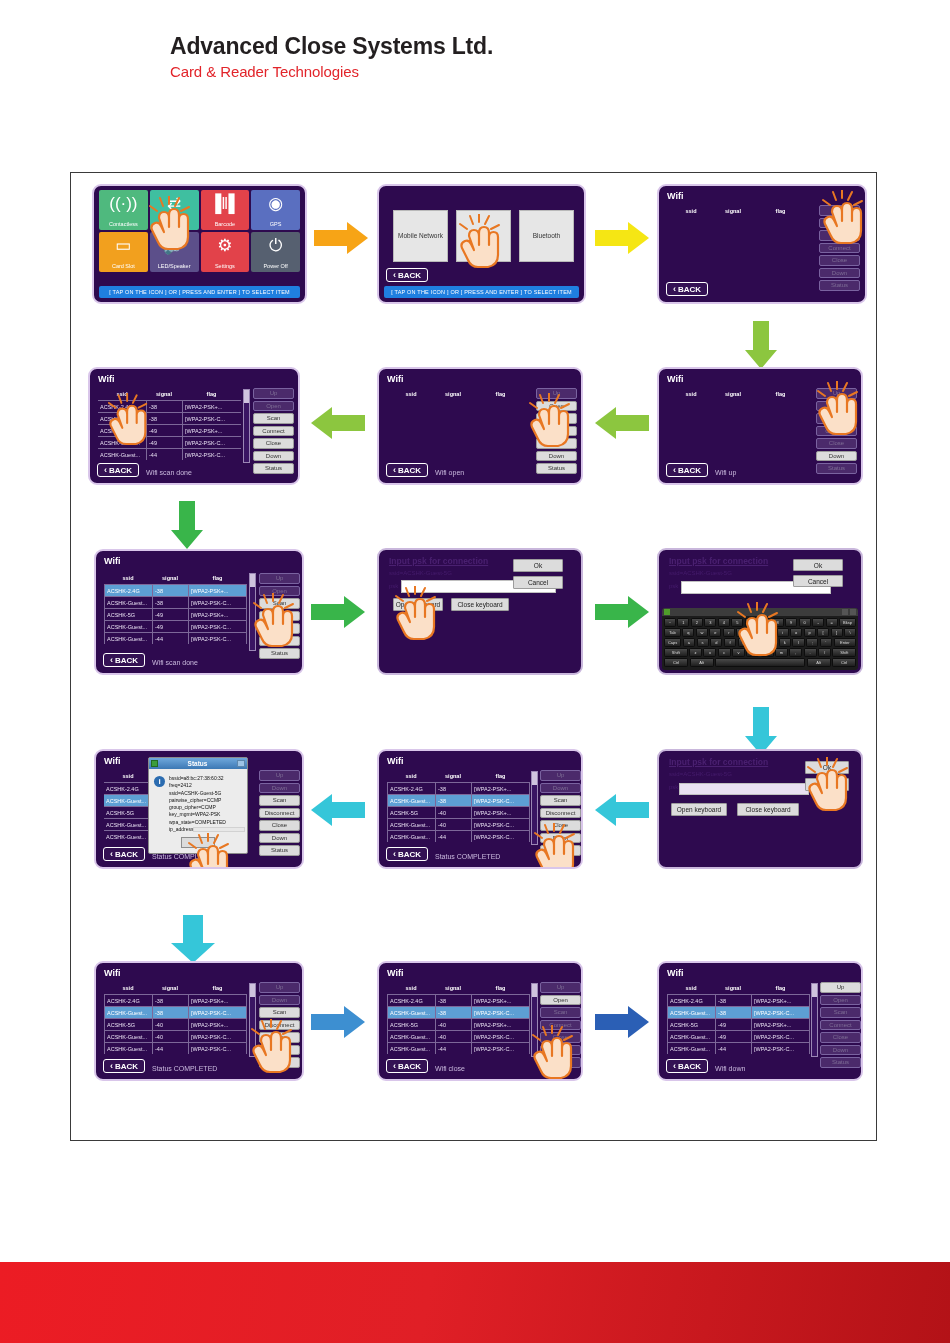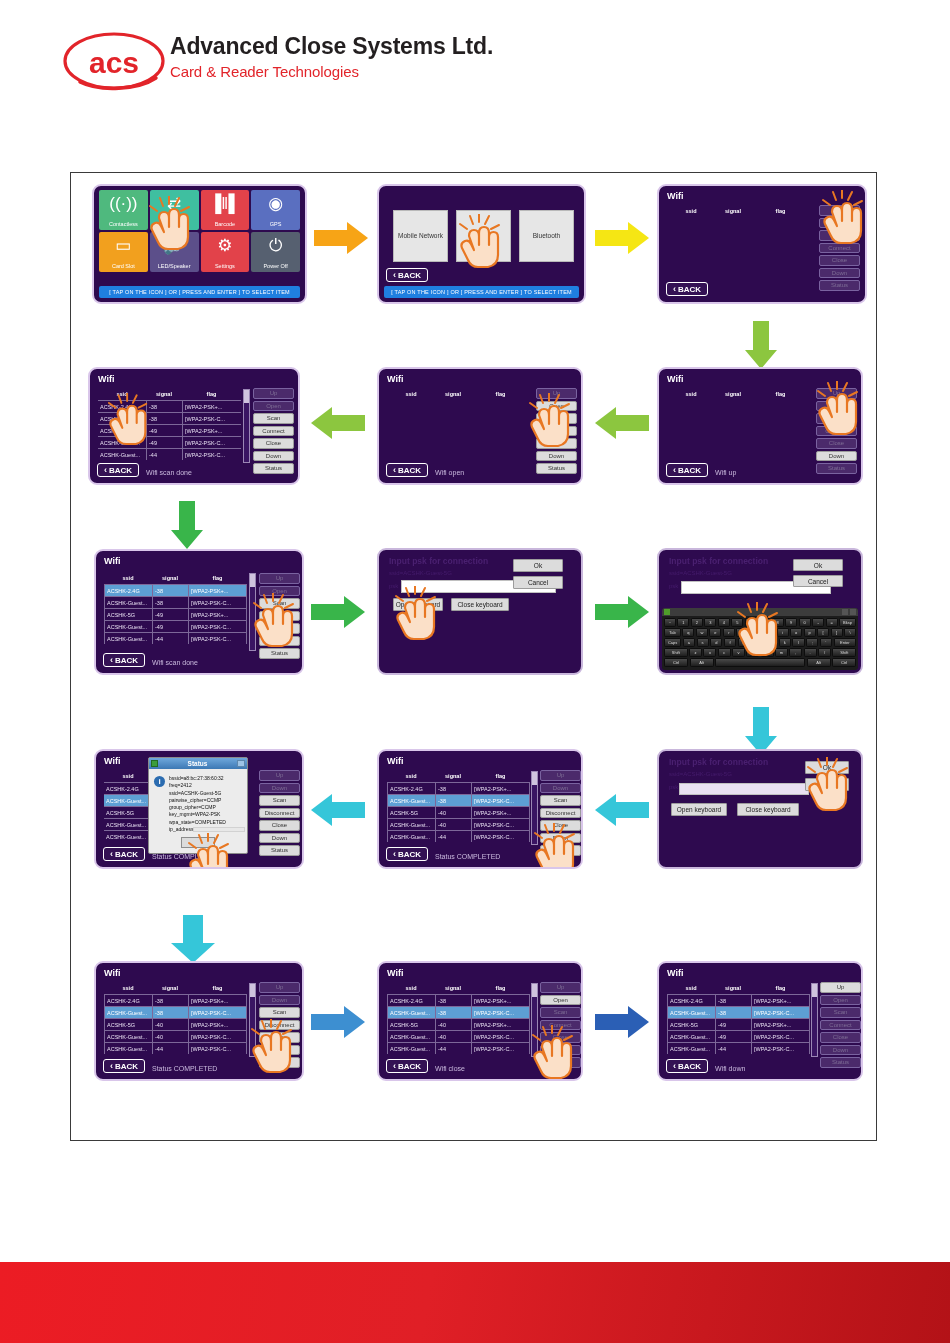--- a/index.html
+++ b/index.html
@@ -125,21 +125,21 @@
     display:flex; flex-direction:column; gap:2px;
   }
   .sbtn {
     height:10.5px; border:1px solid #9c9c9c; border-radius:2px;
     background:#dcdcdc; color:#333; font-size:6px;
     display:flex; align-items:center; justify-content:center;
   }
   .sbtn.dis { background:#4b2a6b; border-color:#7a63a0; color:#7e6d95; }
 
   
-  .dlg-title { position:absolute; left:10px; top:6px; color:#4a2070; font-size:8.5px; font-weight:bold; }
+  .dlg-title { position:absolute; left:10px; top:6px; color:#4a2070; font-size:8.5px; font-weight:bold;text-decoration:underline; }
   .dlg-sub { position:absolute; left:10px; top:20px; color:#451b6c; font-size:6px; }
   .dlg-label { position:absolute; left:10px; top:33px; color:#451b6c; font-size:6px; }
   .dlg-input {
     position:absolute; left:22px; top:30px; width:155px; height:13px;
     background:#ffffff; border:1px solid #c0c0c0;
   }
   .dlg-btn {
     border:1px solid #9c9c9c; background:#dcdcdc; color:#222;
     font-size:6.5px; display:flex; align-items:center; justify-content:center;
     border-radius:1px;
@@ -191,27 +191,20 @@
   .arrow svg { display:block; width:100%; height:100%; }
 
   
   .hand { position:absolute; pointer-events:none; }
   .hand svg { display:block; width:100%; height:100%; }
 </style>
 </head>
 <body>
 
 <div class="header">
-  <div class="logo-wrap">
-    <svg viewBox="0 0 105 62">
-      <ellipse cx="52" cy="31" rx="49" ry="27" fill="none" stroke="#e2242a" stroke-width="3.2"></ellipse>
-      <path d="M18 52 C38 62 76 60 94 48" fill="none" stroke="#e2242a" stroke-width="3.4" stroke-linecap="round"></path>
-      <text x="52" y="43" font-family="'Liberation Sans',sans-serif" font-size="30" font-weight="bold" fill="#e2242a" text-anchor="middle">acs</text>
-    </svg>
-  </div>
   <div class="brand-title">Advanced Close Systems Ltd.</div>
   <div class="brand-sub">Card &amp; Reader Technologies</div>
 </div>
 
 <div class="footer-bar"></div>
 
 <div class="frame">
 
   <div class="panel" style="left:21px; top:11px; width:215px; height:120px;">
     <div class="tile-grid">

